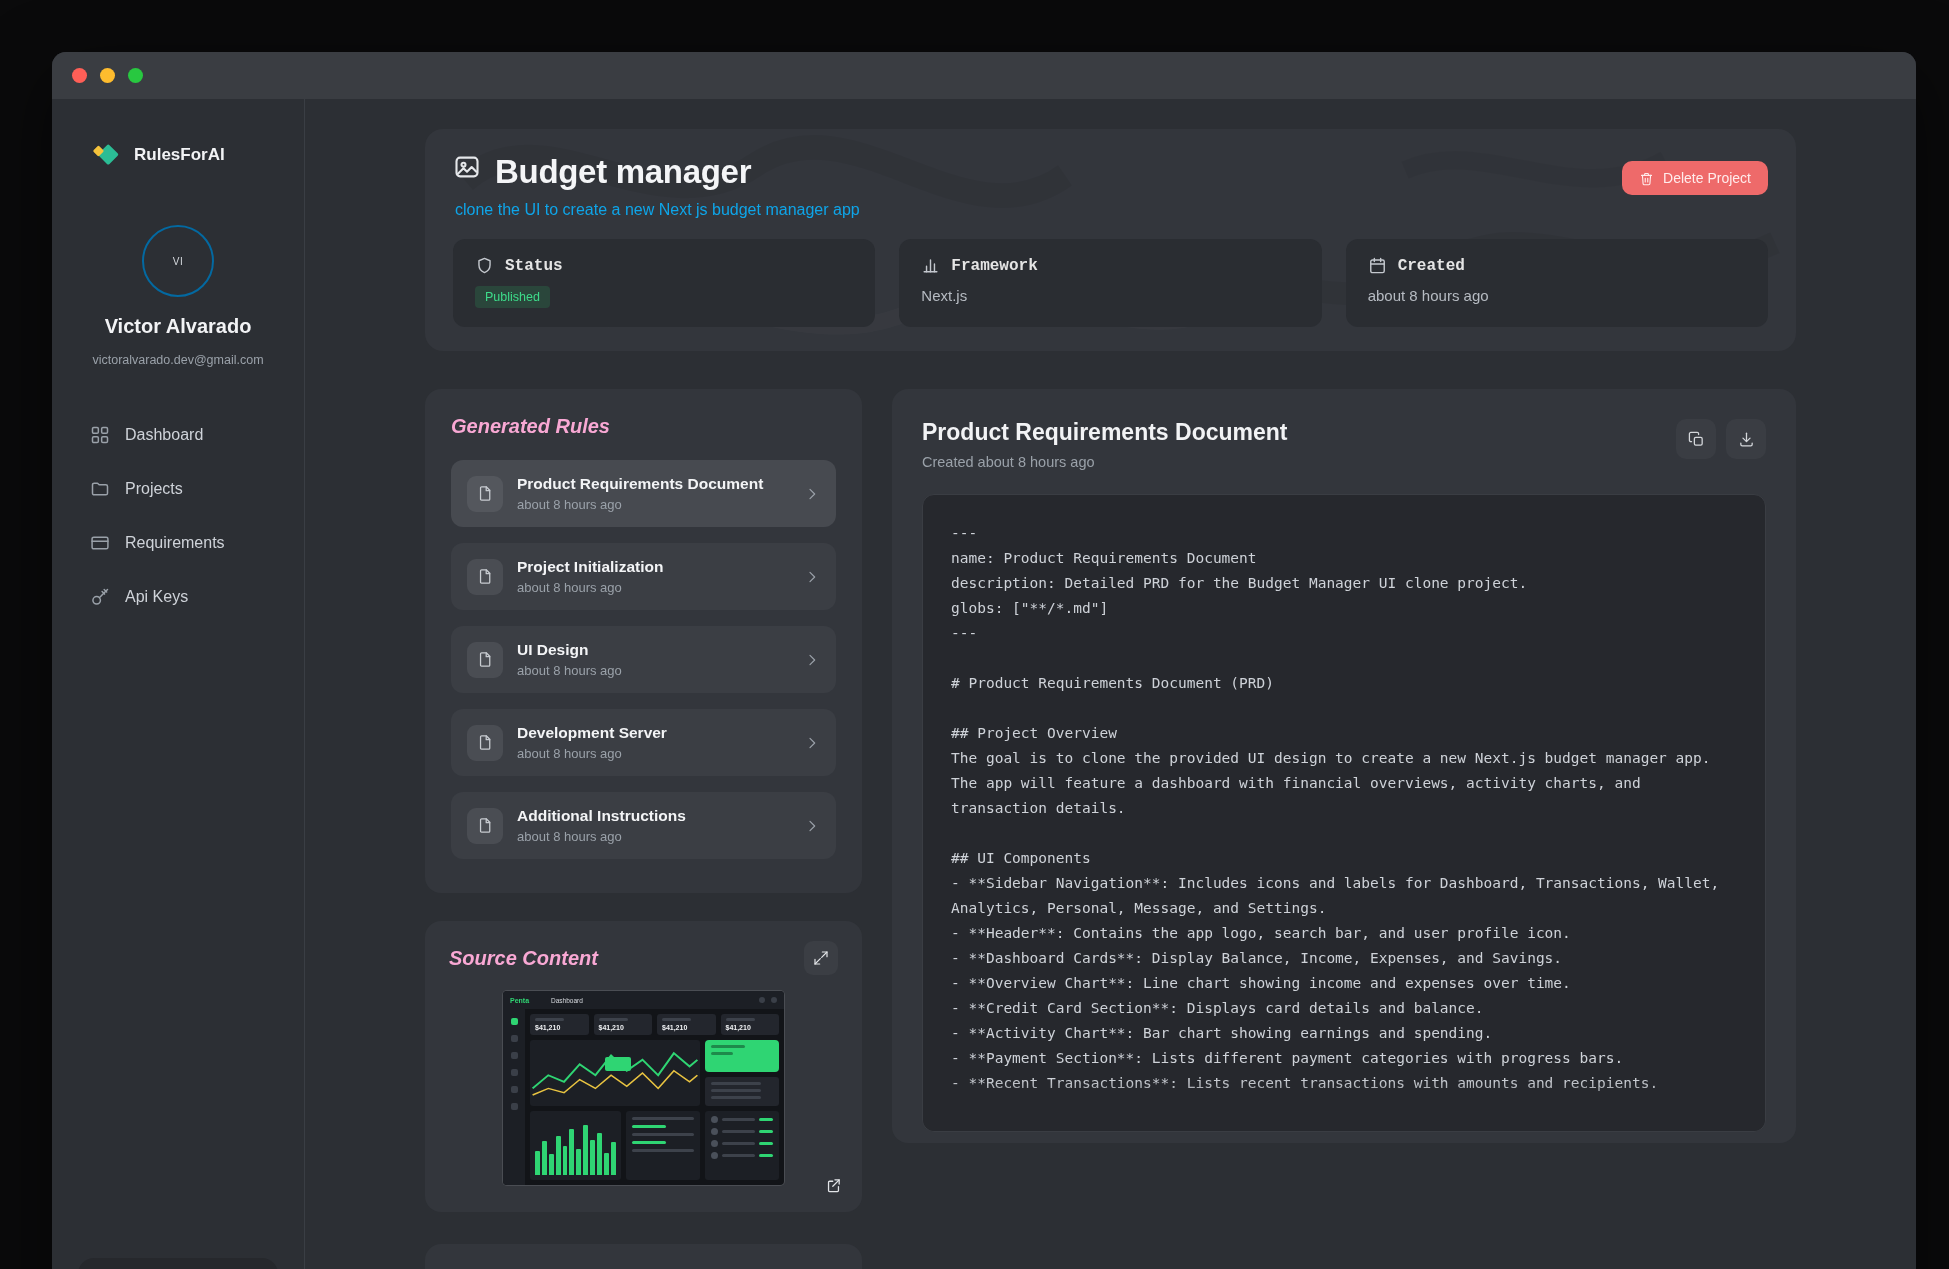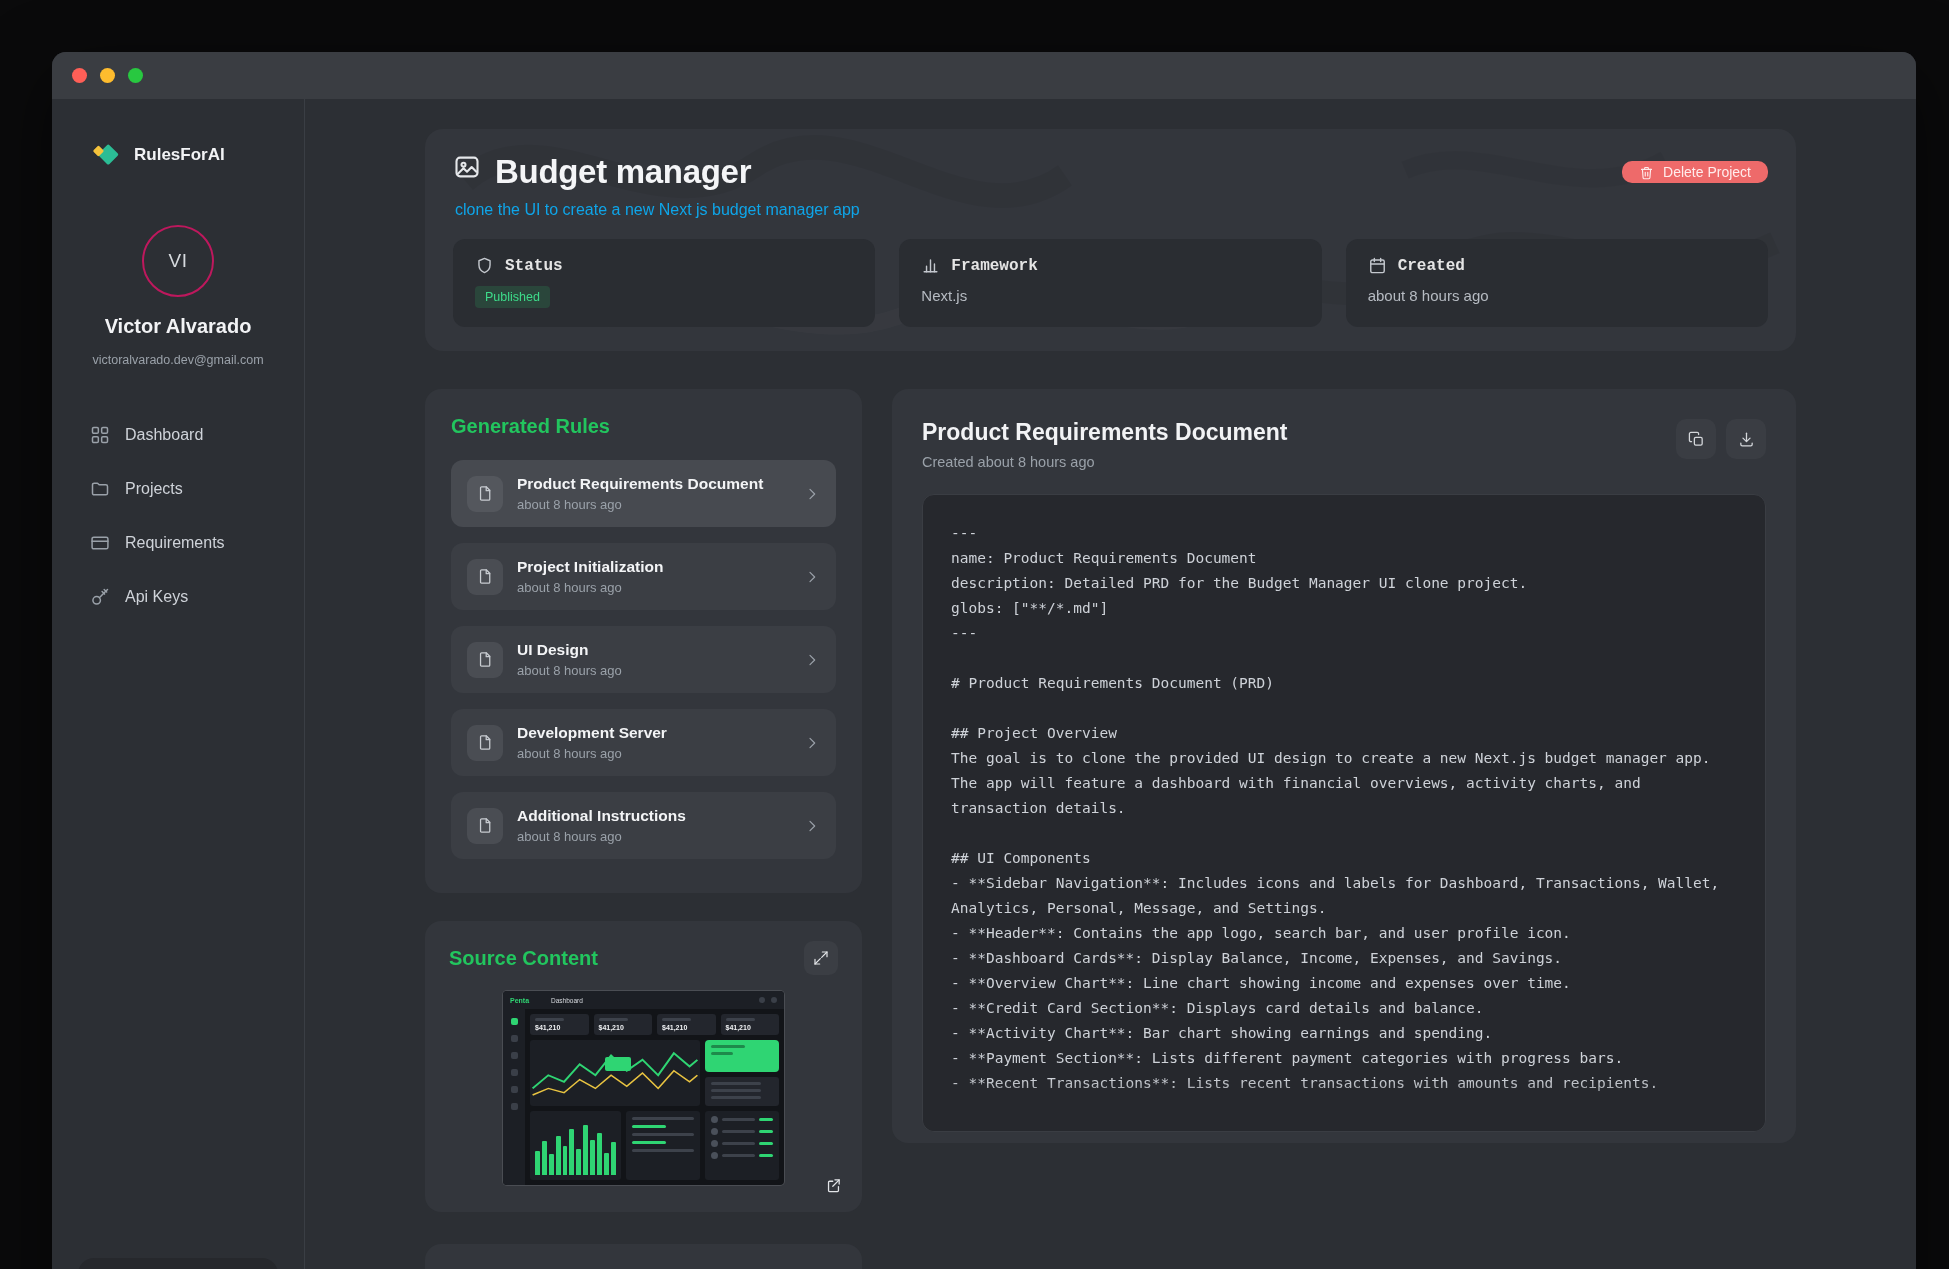--- a/index.html
+++ b/index.html
@@ -30,23 +30,23 @@
 
   
   .sidebar {
     position: absolute; left: 0; top: 47px; bottom: 0; width: 253px;
     border-right: 1px solid #3a3e44;
   }
   .brand { padding: 40px 0 0 38px; display: flex; align-items: center; gap: 12px; }
   .brand-name { color: #f2f3f5; font-size: 17px; font-weight: 700; }
   .profile { margin-top: 54px; text-align: center; }
   .avatar {
-    width: 72px; height: 72px; margin: 0 auto; border: 2px solid #be185d; border-radius: 50%;
+    width: 72px; height: 72px; margin: 0 auto; border: 2px solid #0369a1; border-radius: 50%;
     display: flex; align-items: center; justify-content: center;
-    color: #d6dade; font-size: 19px; letter-spacing: .5px; background: #2c2f34;
+    color: #d6dade; font-size: 10px; letter-spacing: .5px; background: #2c2f34;
   }
   .user-name { margin-top: 18px; font-size: 20px; font-weight: 700; color: #f2f3f5; }
   .user-email { margin-top: 15px; font-size: 12.5px; color: #9aa1a9; }
   .nav { margin-top: 46px; padding: 0 24px; display: flex; flex-direction: column; gap: 10px; }
   .nav-item {
     display: flex; align-items: center; gap: 15px; padding: 12px 14px; border-radius: 10px;
     color: #cfd3d9; font-size: 16px; cursor: pointer;
   }
   .nav-item .nicon { color: #9aa1a9; }
   .side-card {
@@ -61,38 +61,38 @@
     position: relative; background: #33363c; border-radius: 18px; padding: 24px 28px; overflow: hidden;
   }
   .hero-texture { position: absolute; inset: 0; width: 100%; height: 100%; }
   .hero-top { position: relative; display: flex; justify-content: space-between; align-items: flex-start; }
   .hero-title-row { display: flex; align-items: flex-start; gap: 14px; color: #e5e7ea; }
   .hero-title-row h1 { margin: 0; font-size: 33px; font-weight: 700; color: #f4f5f7; letter-spacing: -0.3px; }
   .hero-sub { margin: 10px 0 0 2px; font-size: 16px; color: #0ea5e9; }
   .delete-btn {
     display: flex; align-items: center; gap: 9px; margin-top: 8px;
     background: #ee6a6a; color: #ffecec; border: none; border-radius: 10px;
-    height: 22px; padding: 0 17px; font-size: 14px; font-family: inherit; cursor: pointer; font-weight: 500;
+    height: 34px; padding: 0 17px; font-size: 14px; font-family: inherit; cursor: pointer; font-weight: 500;
   }
   .info-cards { position: relative; display: flex; gap: 24px; margin-top: 20px; }
   .info-card { flex: 1; background: #2a2d32; border-radius: 12px; padding: 17px 22px 19px; }
   .info-head { display: flex; align-items: center; gap: 11px; color: #e5e5e5; font-size: 16px; font-weight: 600; font-family: Liberation Mono, monospace; }
   .info-head .cicon { color: #c4c8ce; }
   .info-value { margin-top: 12px; font-size: 15px; color: #b6bbc2; }
   .badge {
     display: inline-block; margin-top: 11px; background: rgba(46,204,113,0.16); color: #3ddc8a;
     font-size: 12.5px; font-weight: 500; padding: 4px 10px; border-radius: 4px;
   }
 
   .columns { display: flex; gap: 30px; margin-top: 38px; align-items: flex-start; }
   .panel { background: #33363c; border-radius: 16px; }
 
   
   .rules-panel { width: 437px; padding: 26px; height: 504px; }
-  .panel-title { margin: 0; font-size: 20px; font-weight: 700; color: #22c55e; }
+  .panel-title { margin: 0; font-size: 20px; font-weight: 700; color: #f9a8d4; font-style: italic; }
   .rules-list { margin-top: 22px; display: flex; flex-direction: column; gap: 16px; }
   .rule-item {
     display: flex; align-items: center; gap: 14px; background: #3b3e44; border-radius: 12px;
     padding: 12px 16px; height: 67px; cursor: pointer;
   }
   .rule-item.selected { background: #474a50; }
   .rule-icon {
     width: 36px; height: 36px; border-radius: 9px; background: #4a4d53; color: #c8ccd1;
     display: flex; align-items: center; justify-content: center; flex: none;
   }

